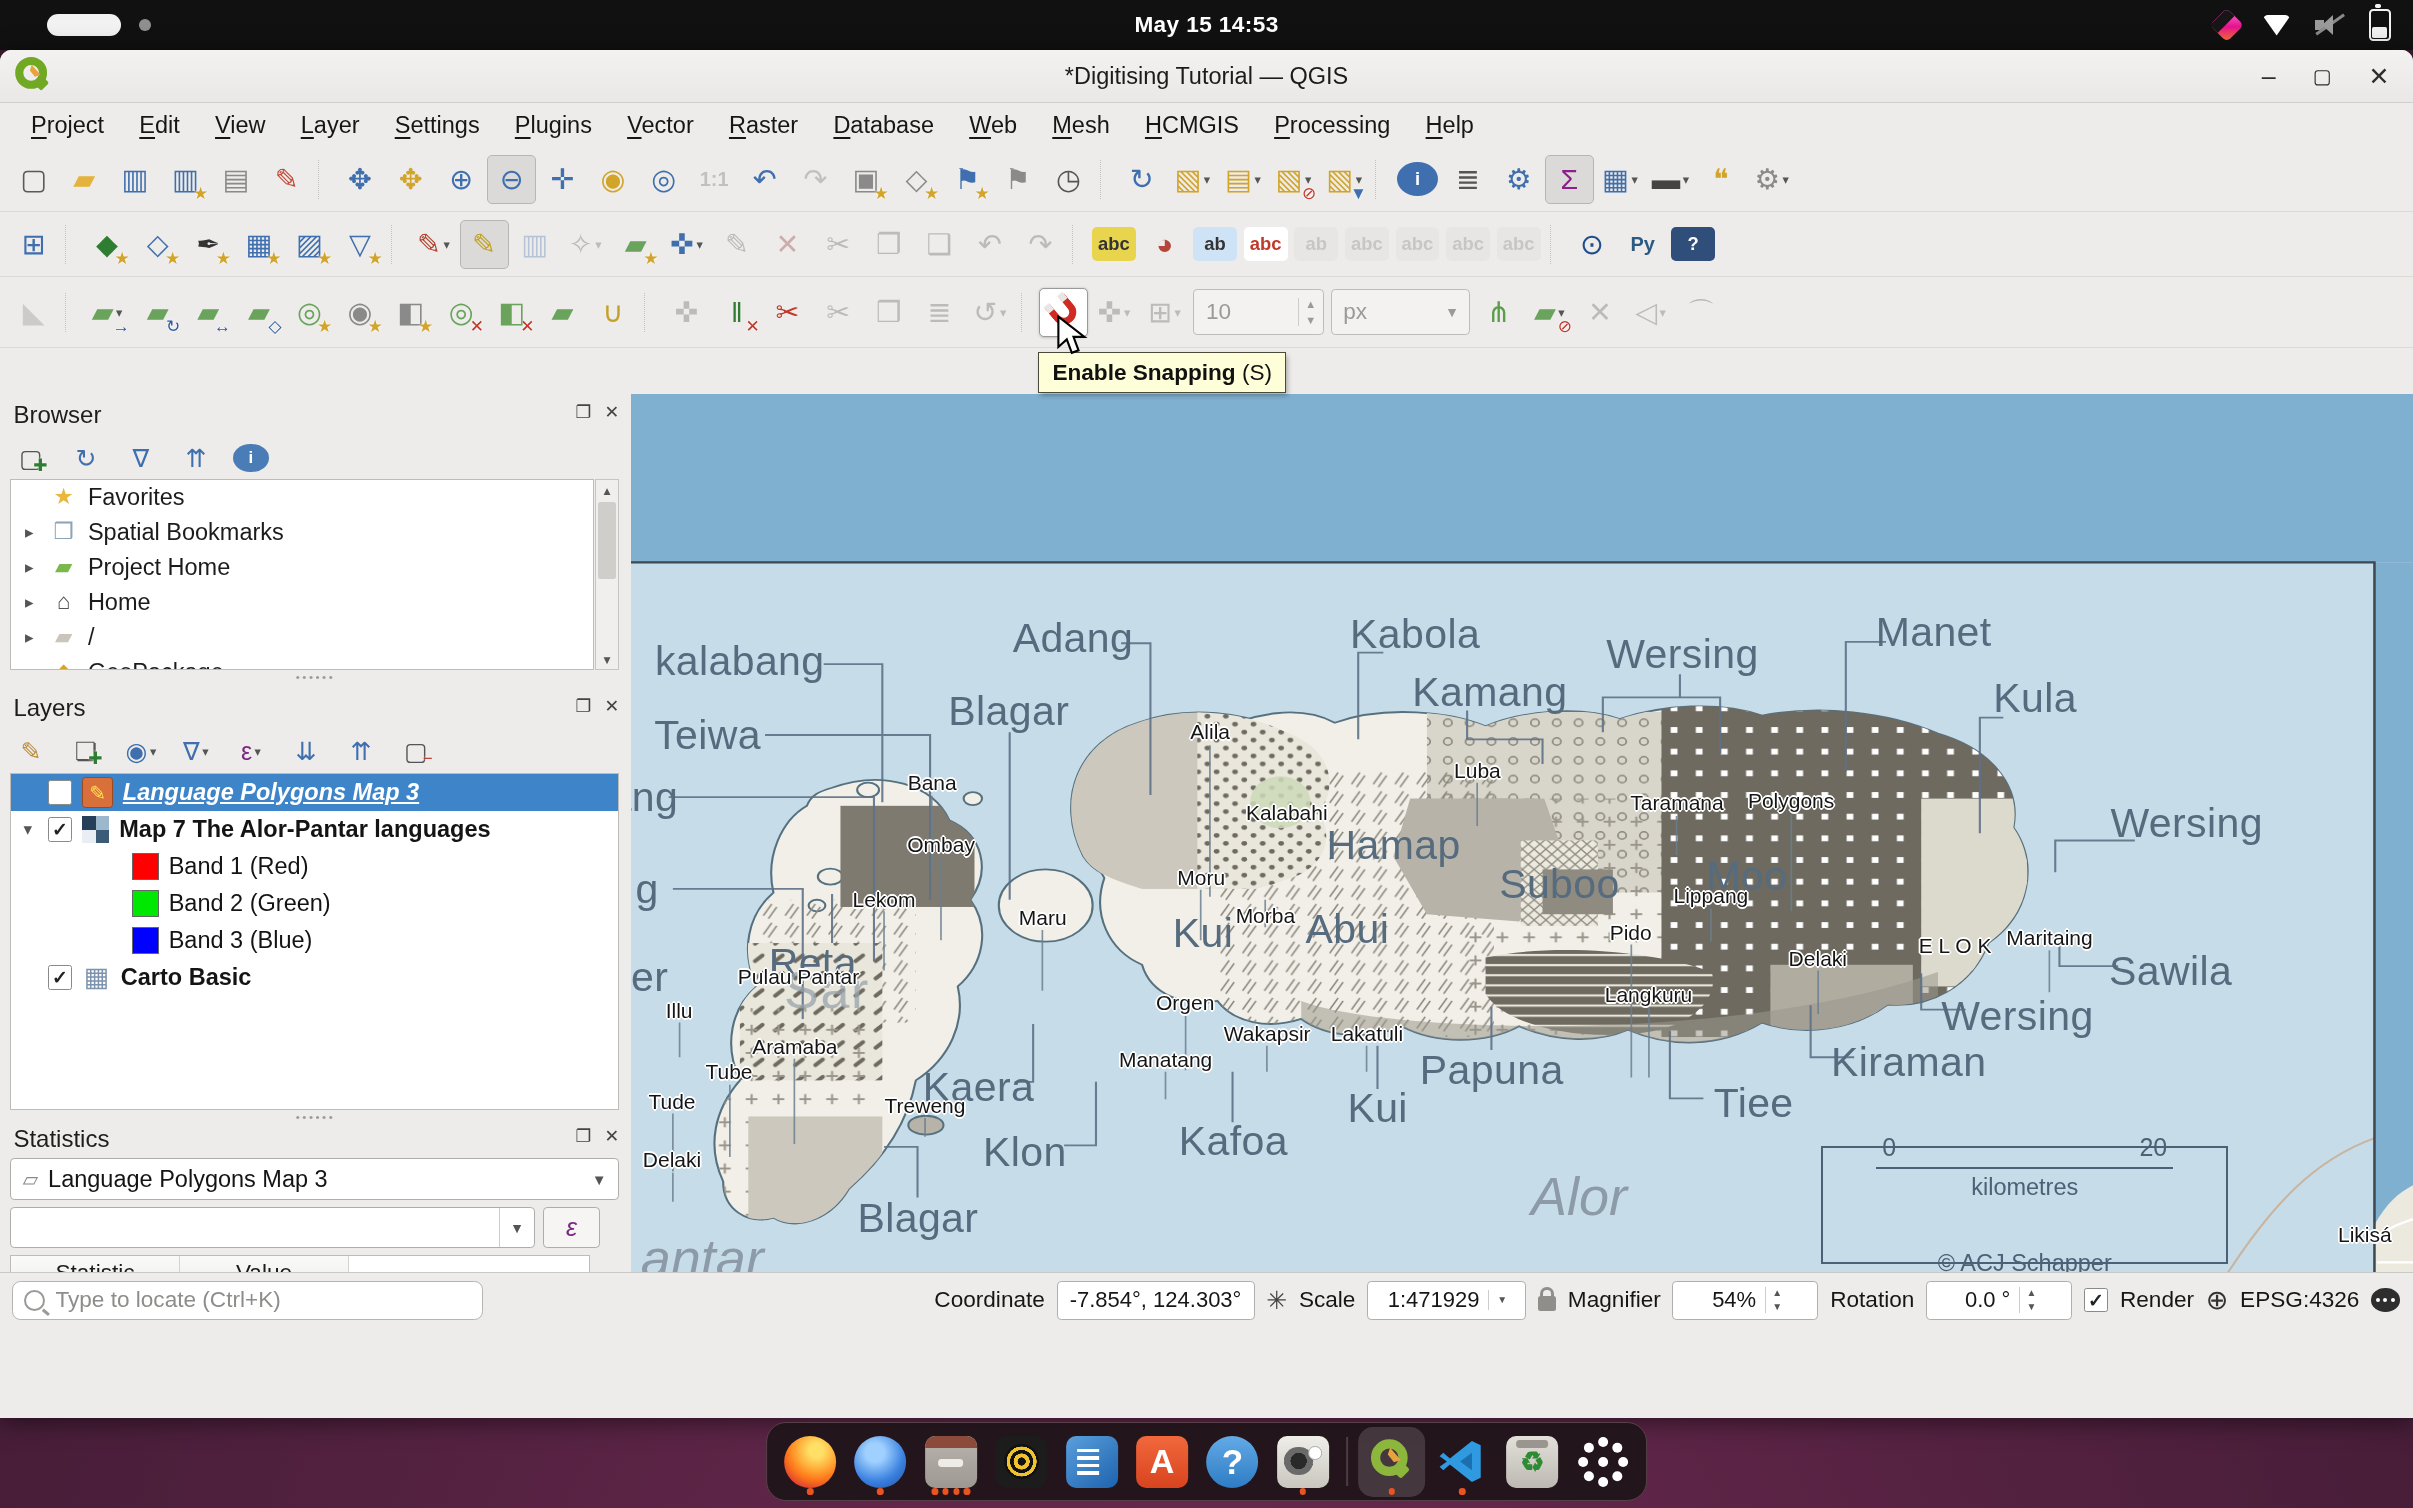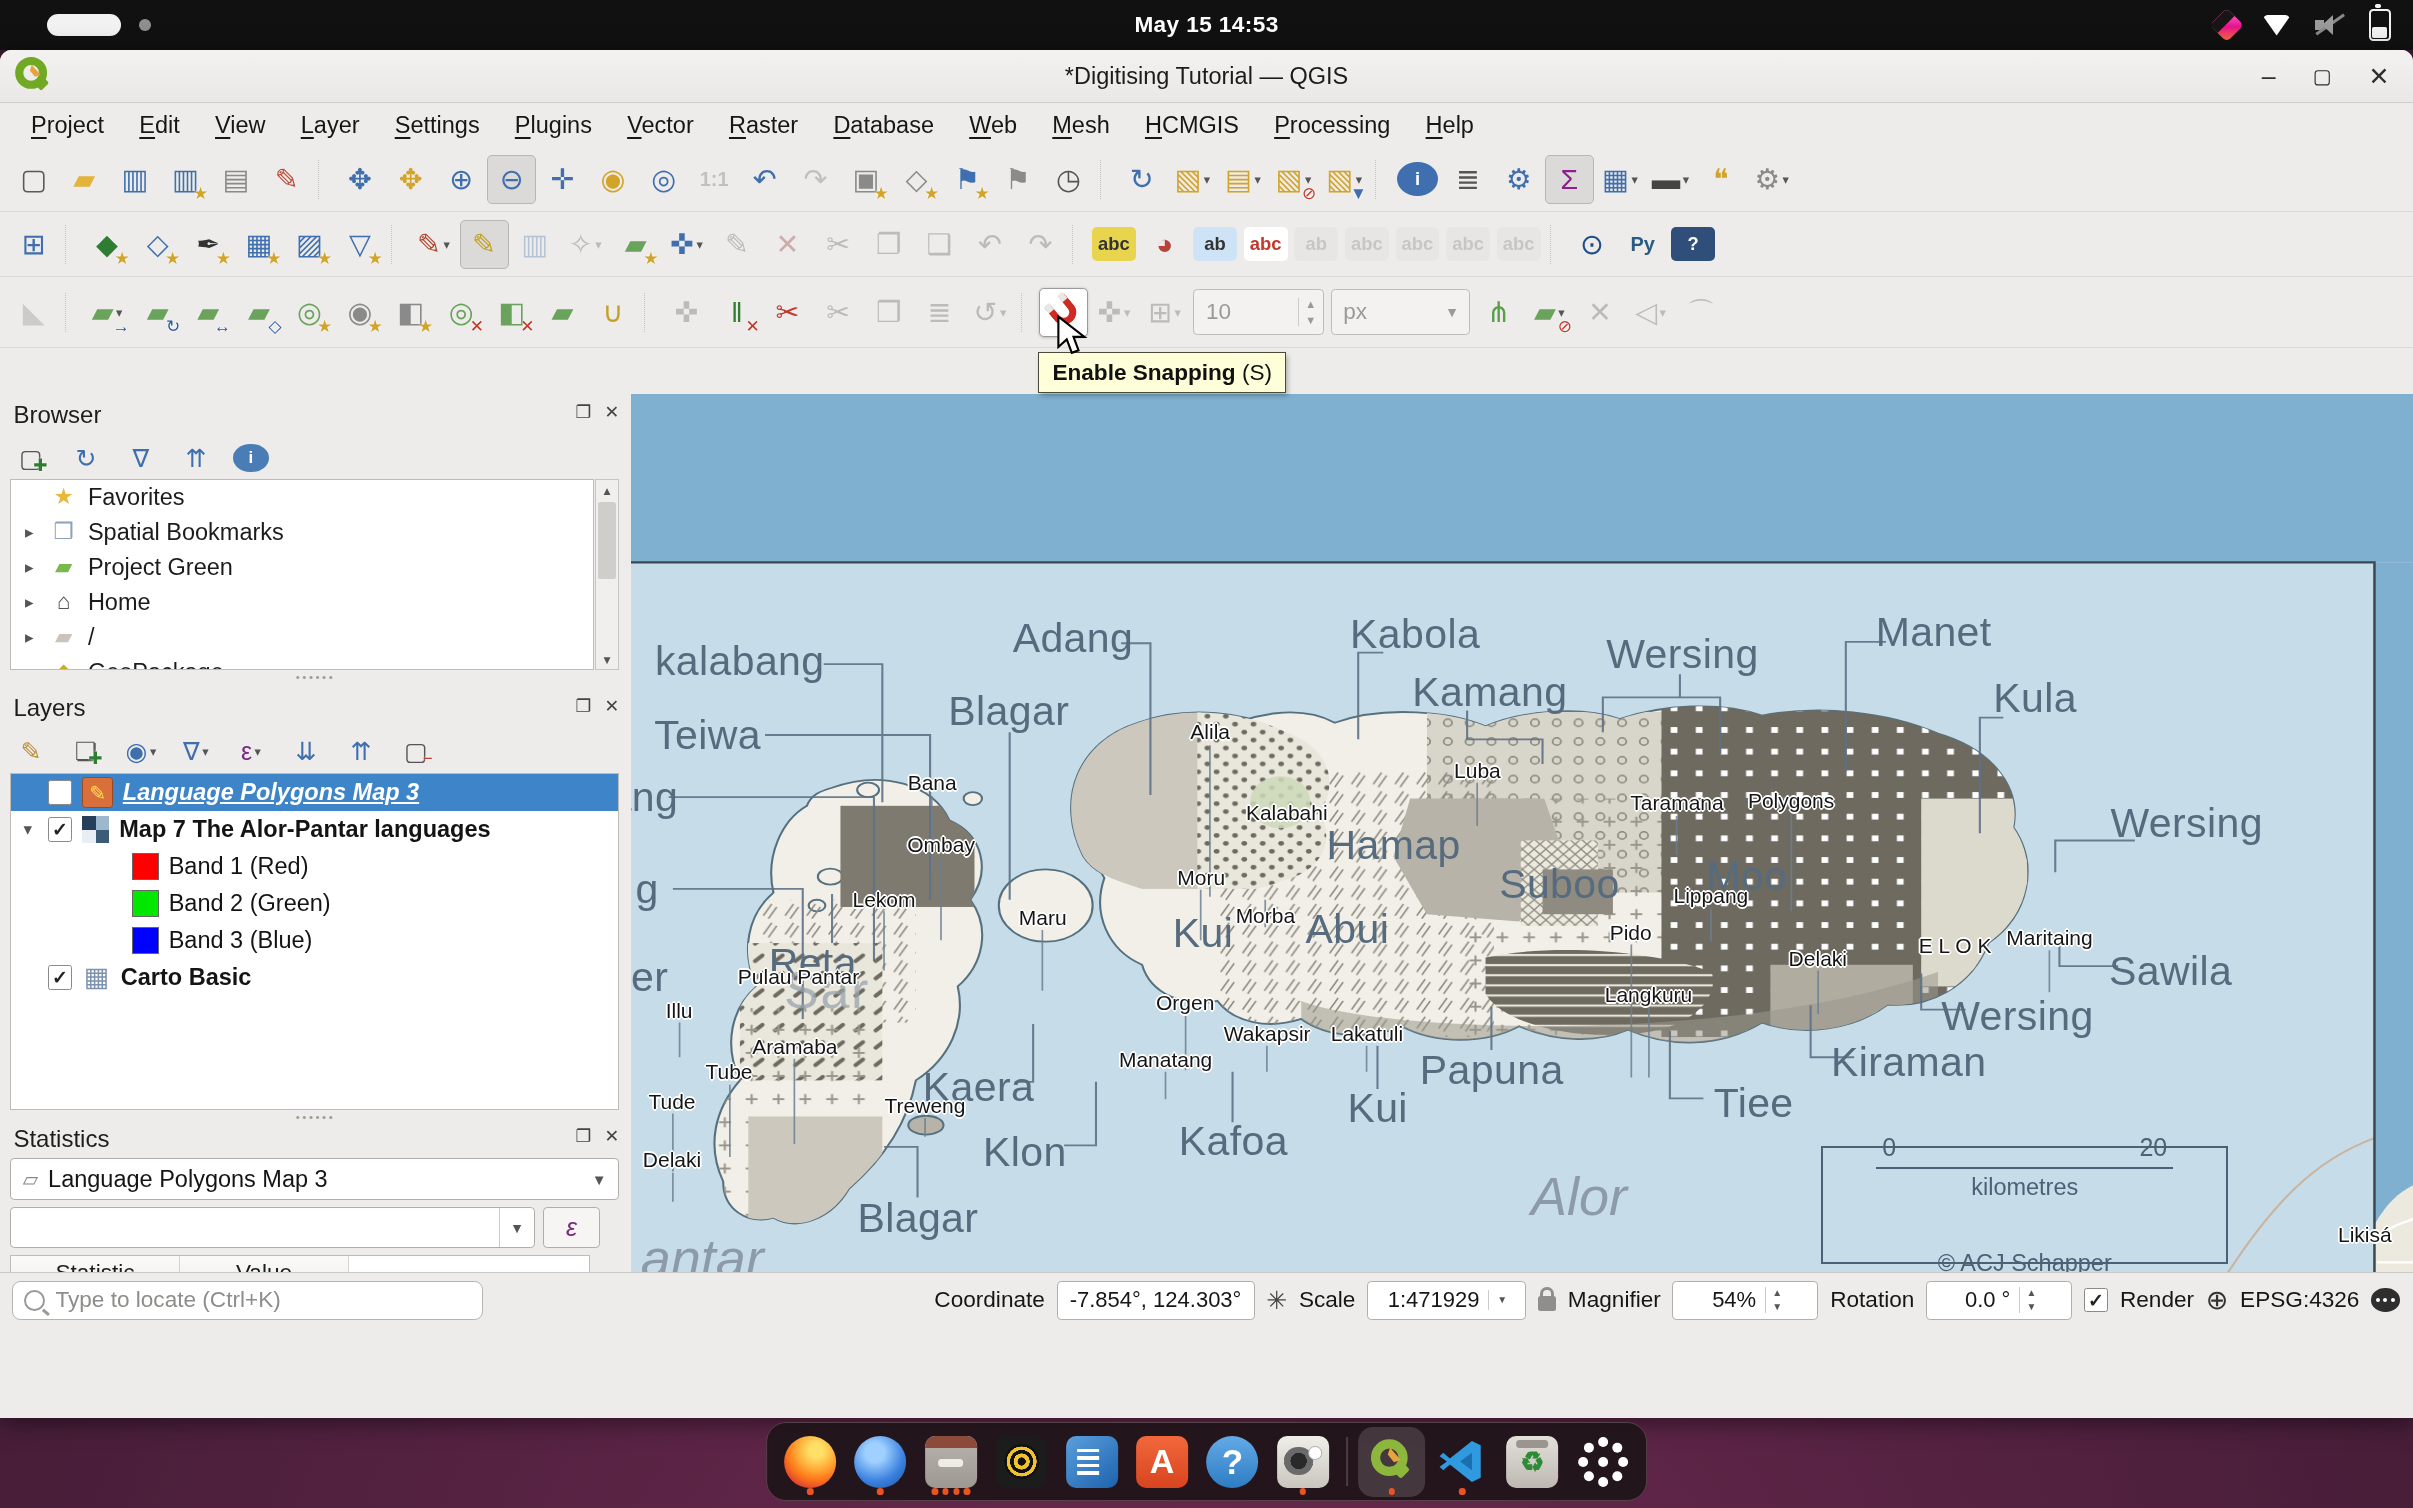--- a/index.html
+++ b/index.html
@@ -583,21 +583,21 @@
             <span>Favorites</span>
           </div>
           <div class="trow">
             <span class="exp">▸</span>
             <span class="ticon" style="color: rgb(143, 163, 184);">❒</span>
             <span>Spatial Bookmarks</span>
           </div>
           <div class="trow">
             <span class="exp">▸</span>
             <span class="ticon" style="color: rgb(121, 185, 76);">▰</span>
-            <span>Project Green</span>
+            <span>Project Home</span>
           </div>
           <div class="trow">
             <span class="exp">▸</span>
             <span class="ticon" style="color: rgb(85, 85, 85);">⌂</span>
             <span>Home</span>
           </div>
           <div class="trow">
             <span class="exp">▸</span>
             <span class="ticon" style="color: rgb(201, 197, 187);">▰</span>
             <span>/</span>

